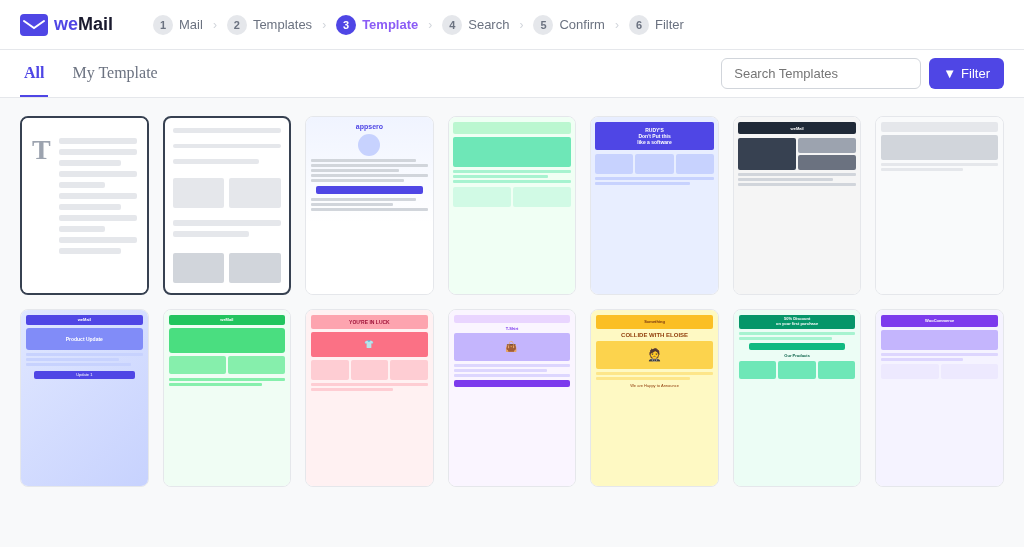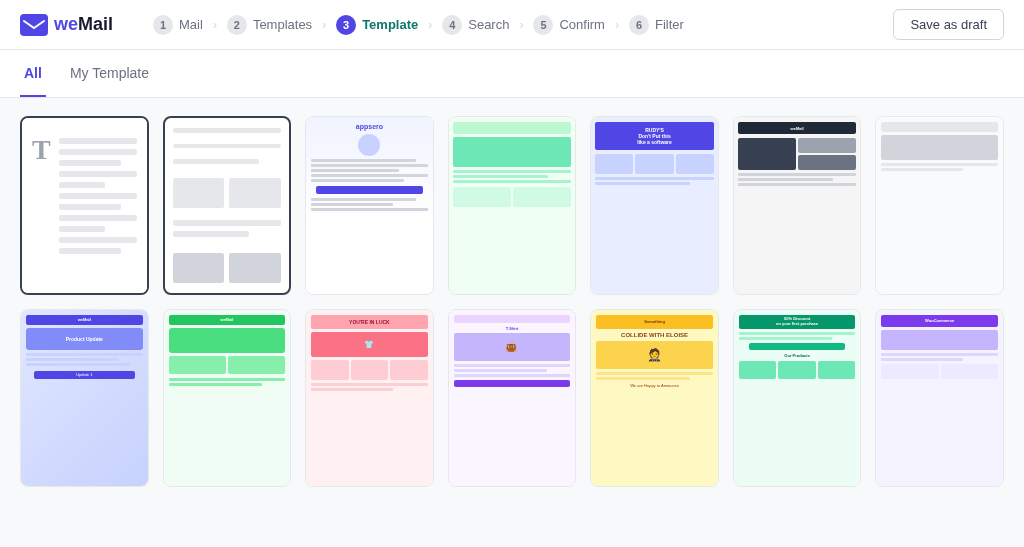--- a/index.html
+++ b/index.html
@@ -56,21 +56,21 @@
       align-items: center;
       justify-content: center;
       font-size: 11px;
       font-weight: 600;
     }
     .step.active .step-num {
       background: #4f46e5;
       color: #fff;
     }
     .step.active .step-label {
-      color: #0f766e;
+      color: #8b5cf6;
       font-weight: 600;
     }
     .step-sep {
       color: #d1d5db;
       font-size: 12px;
     }
     .save-draft-btn {
       background: #fff;
       border: 1.5px solid #d1d5db;
       border-radius: 6px;
@@ -95,25 +95,26 @@
       display: flex;
       gap: 0;
       align-items: flex-end;
       height: 100%;
     }
     .tab {
       padding: 0 4px;
       height: 100%;
       display: flex;
       align-items: center;
-      font-size: 14px;
+      font-size: 16px;
       color: #6b7280;
       cursor: pointer;
       border-bottom: 2px solid transparent;
       margin-right: 20px;
+      font-family: Liberation Serif, serif;
     }
     .tab.active {
       color: #4f46e5;
       border-bottom: 2px solid #4f46e5;
       font-weight: 600;
     }
     .tabs-actions {
       display: flex;
       align-items: center;
       gap: 8px;
@@ -324,27 +325,33 @@
       <span class="step-num">5</span>
       <span class="step-label">Confirm</span>
     </div>
     <span class="step-sep">›</span>
     <div class="step">
       <span class="step-num">6</span>
       <span class="step-label">Filter</span>
     </div>
   </div>
 
-  <button class="save-draft-btn">Save as draft</button>
 </div>
 
 <div class="tabs-bar">
   <div class="tabs">
     <div class="tab active">All</div>
     <div class="tab">My Template</div>
+  </div>
+  <div class="tabs-actions">
+    <input class="search-box" type="text" placeholder="Search Templates" style="">
+    <button class="filter-btn">
+      <span>▼</span>
+      <span>Filter</span>
+    </button>
   </div>
 </div>
 
 <div class="template-grid">
 
   <div class="template-card selected">
     <div class="card-inner blank-template">
       <div class="blank-t">T</div>
       <div class="blank-lines">
         <div class="line line-full"></div>

